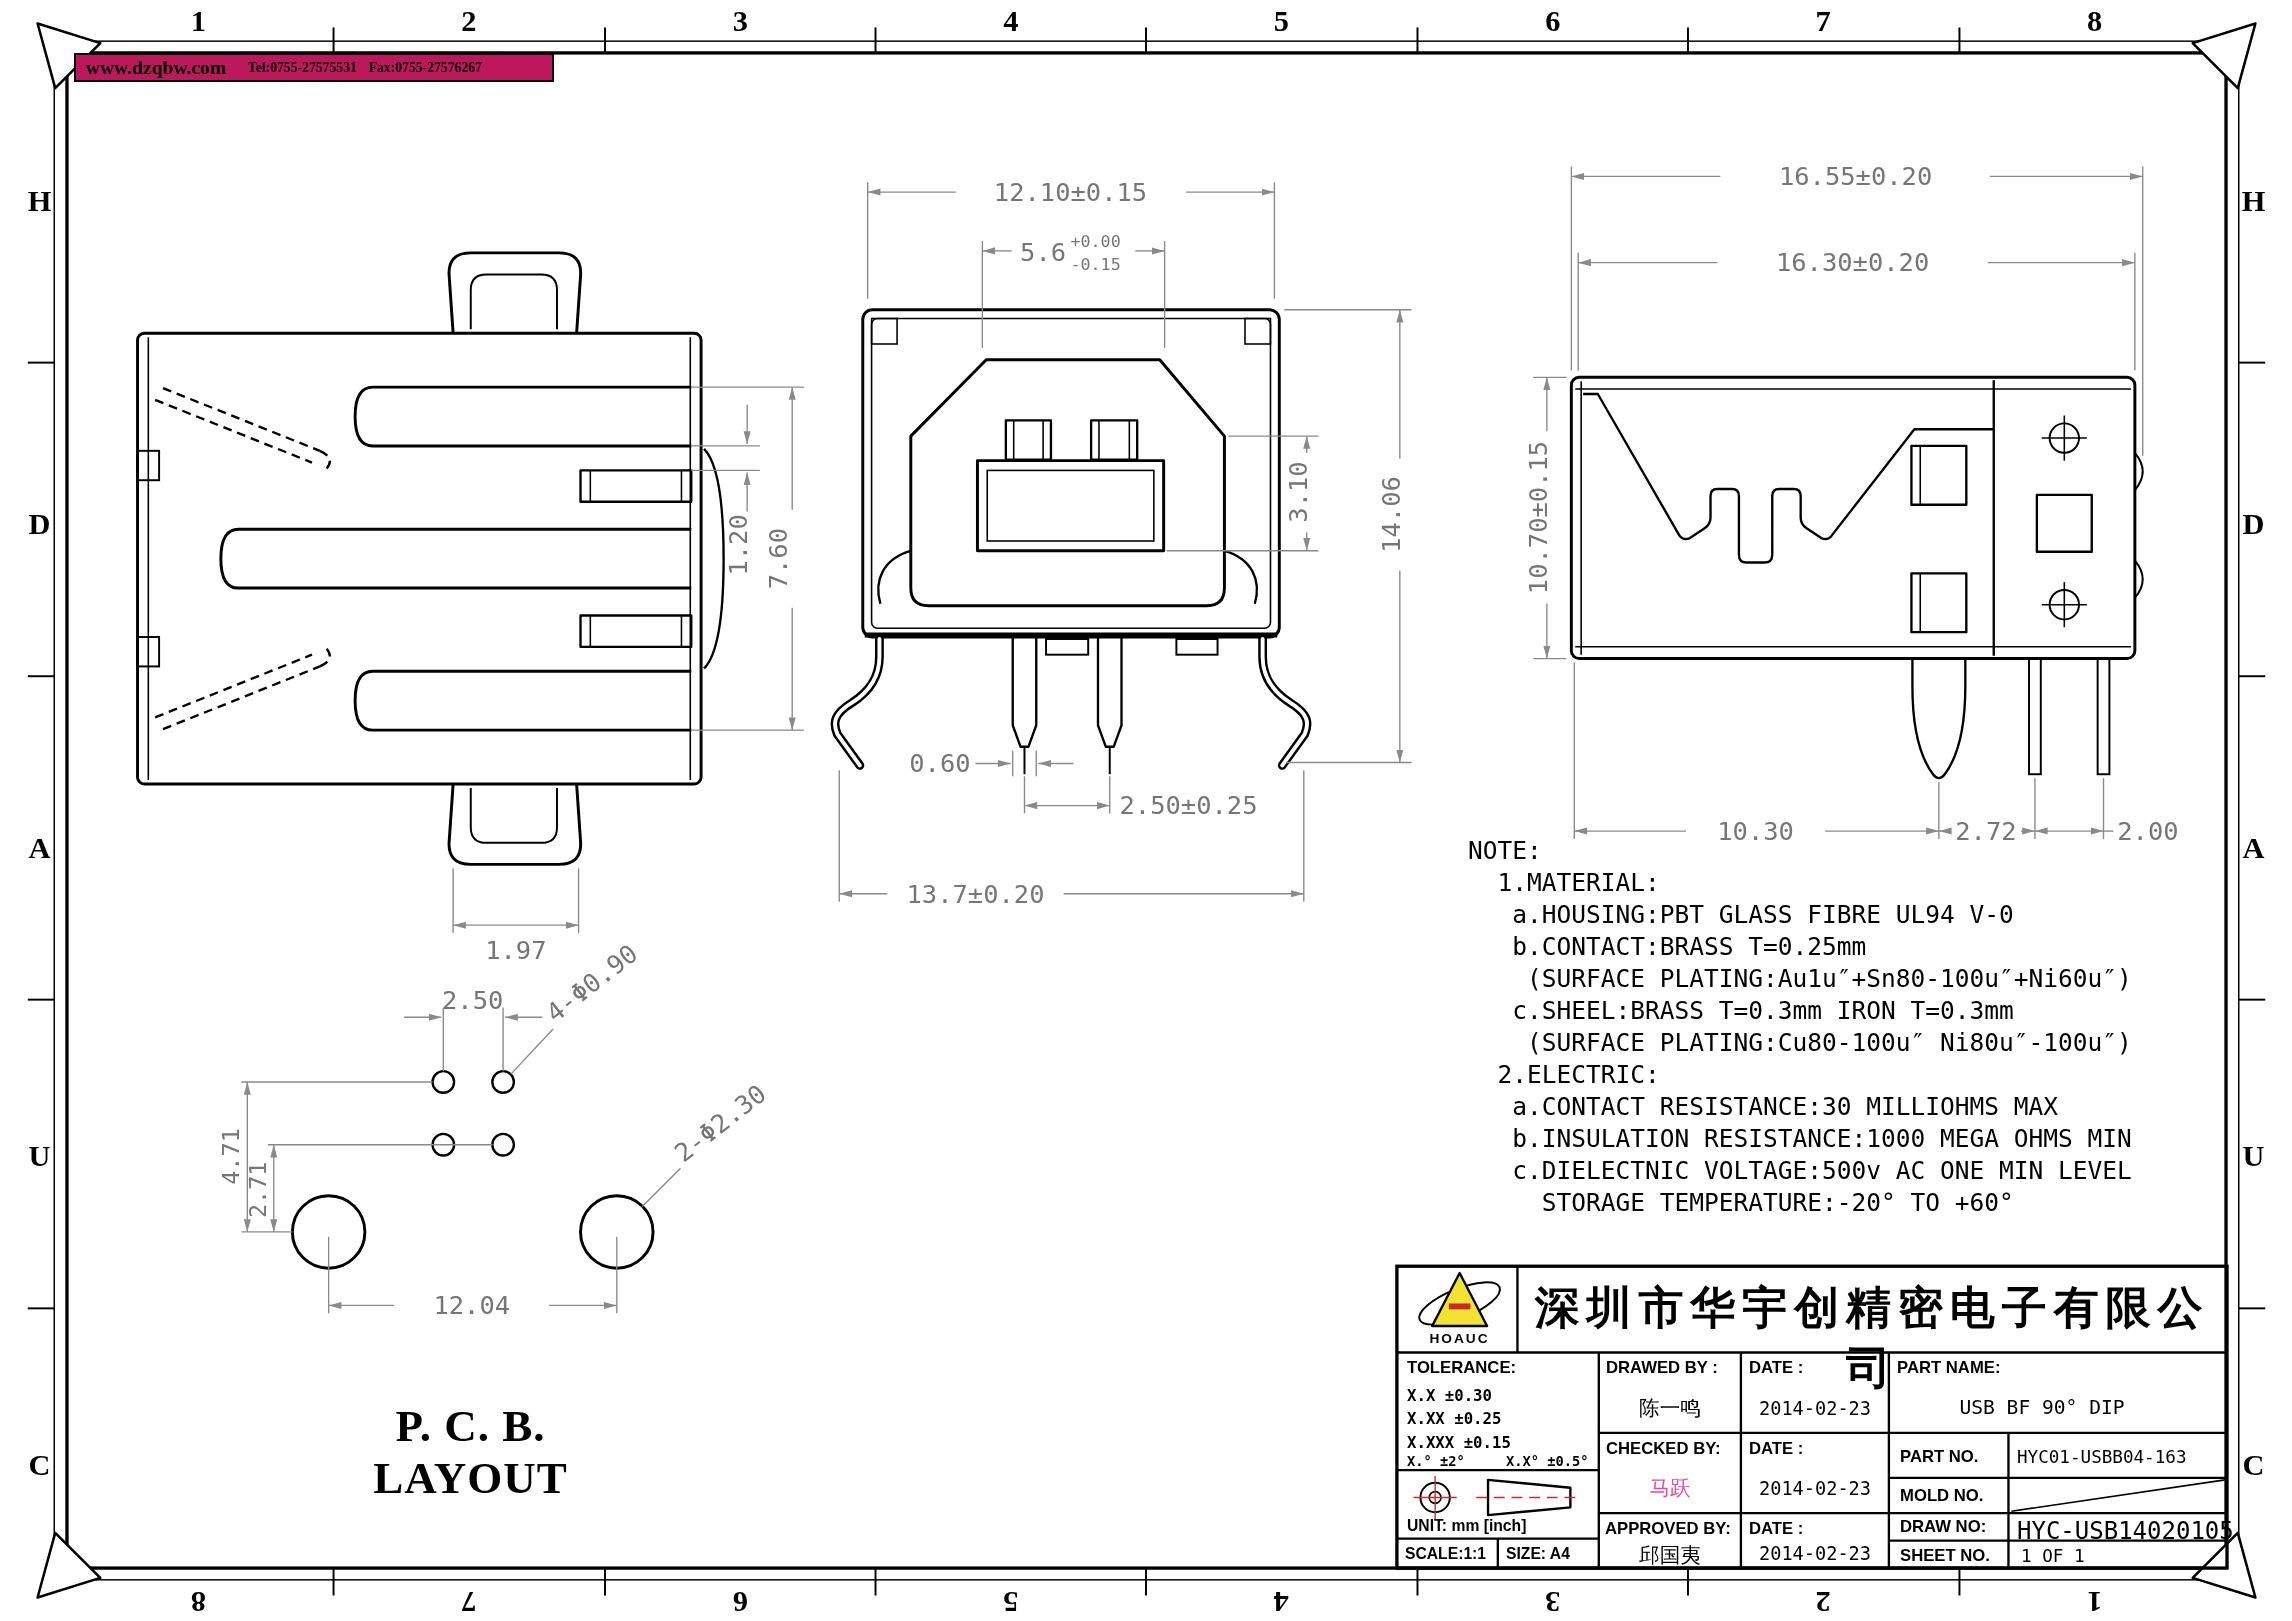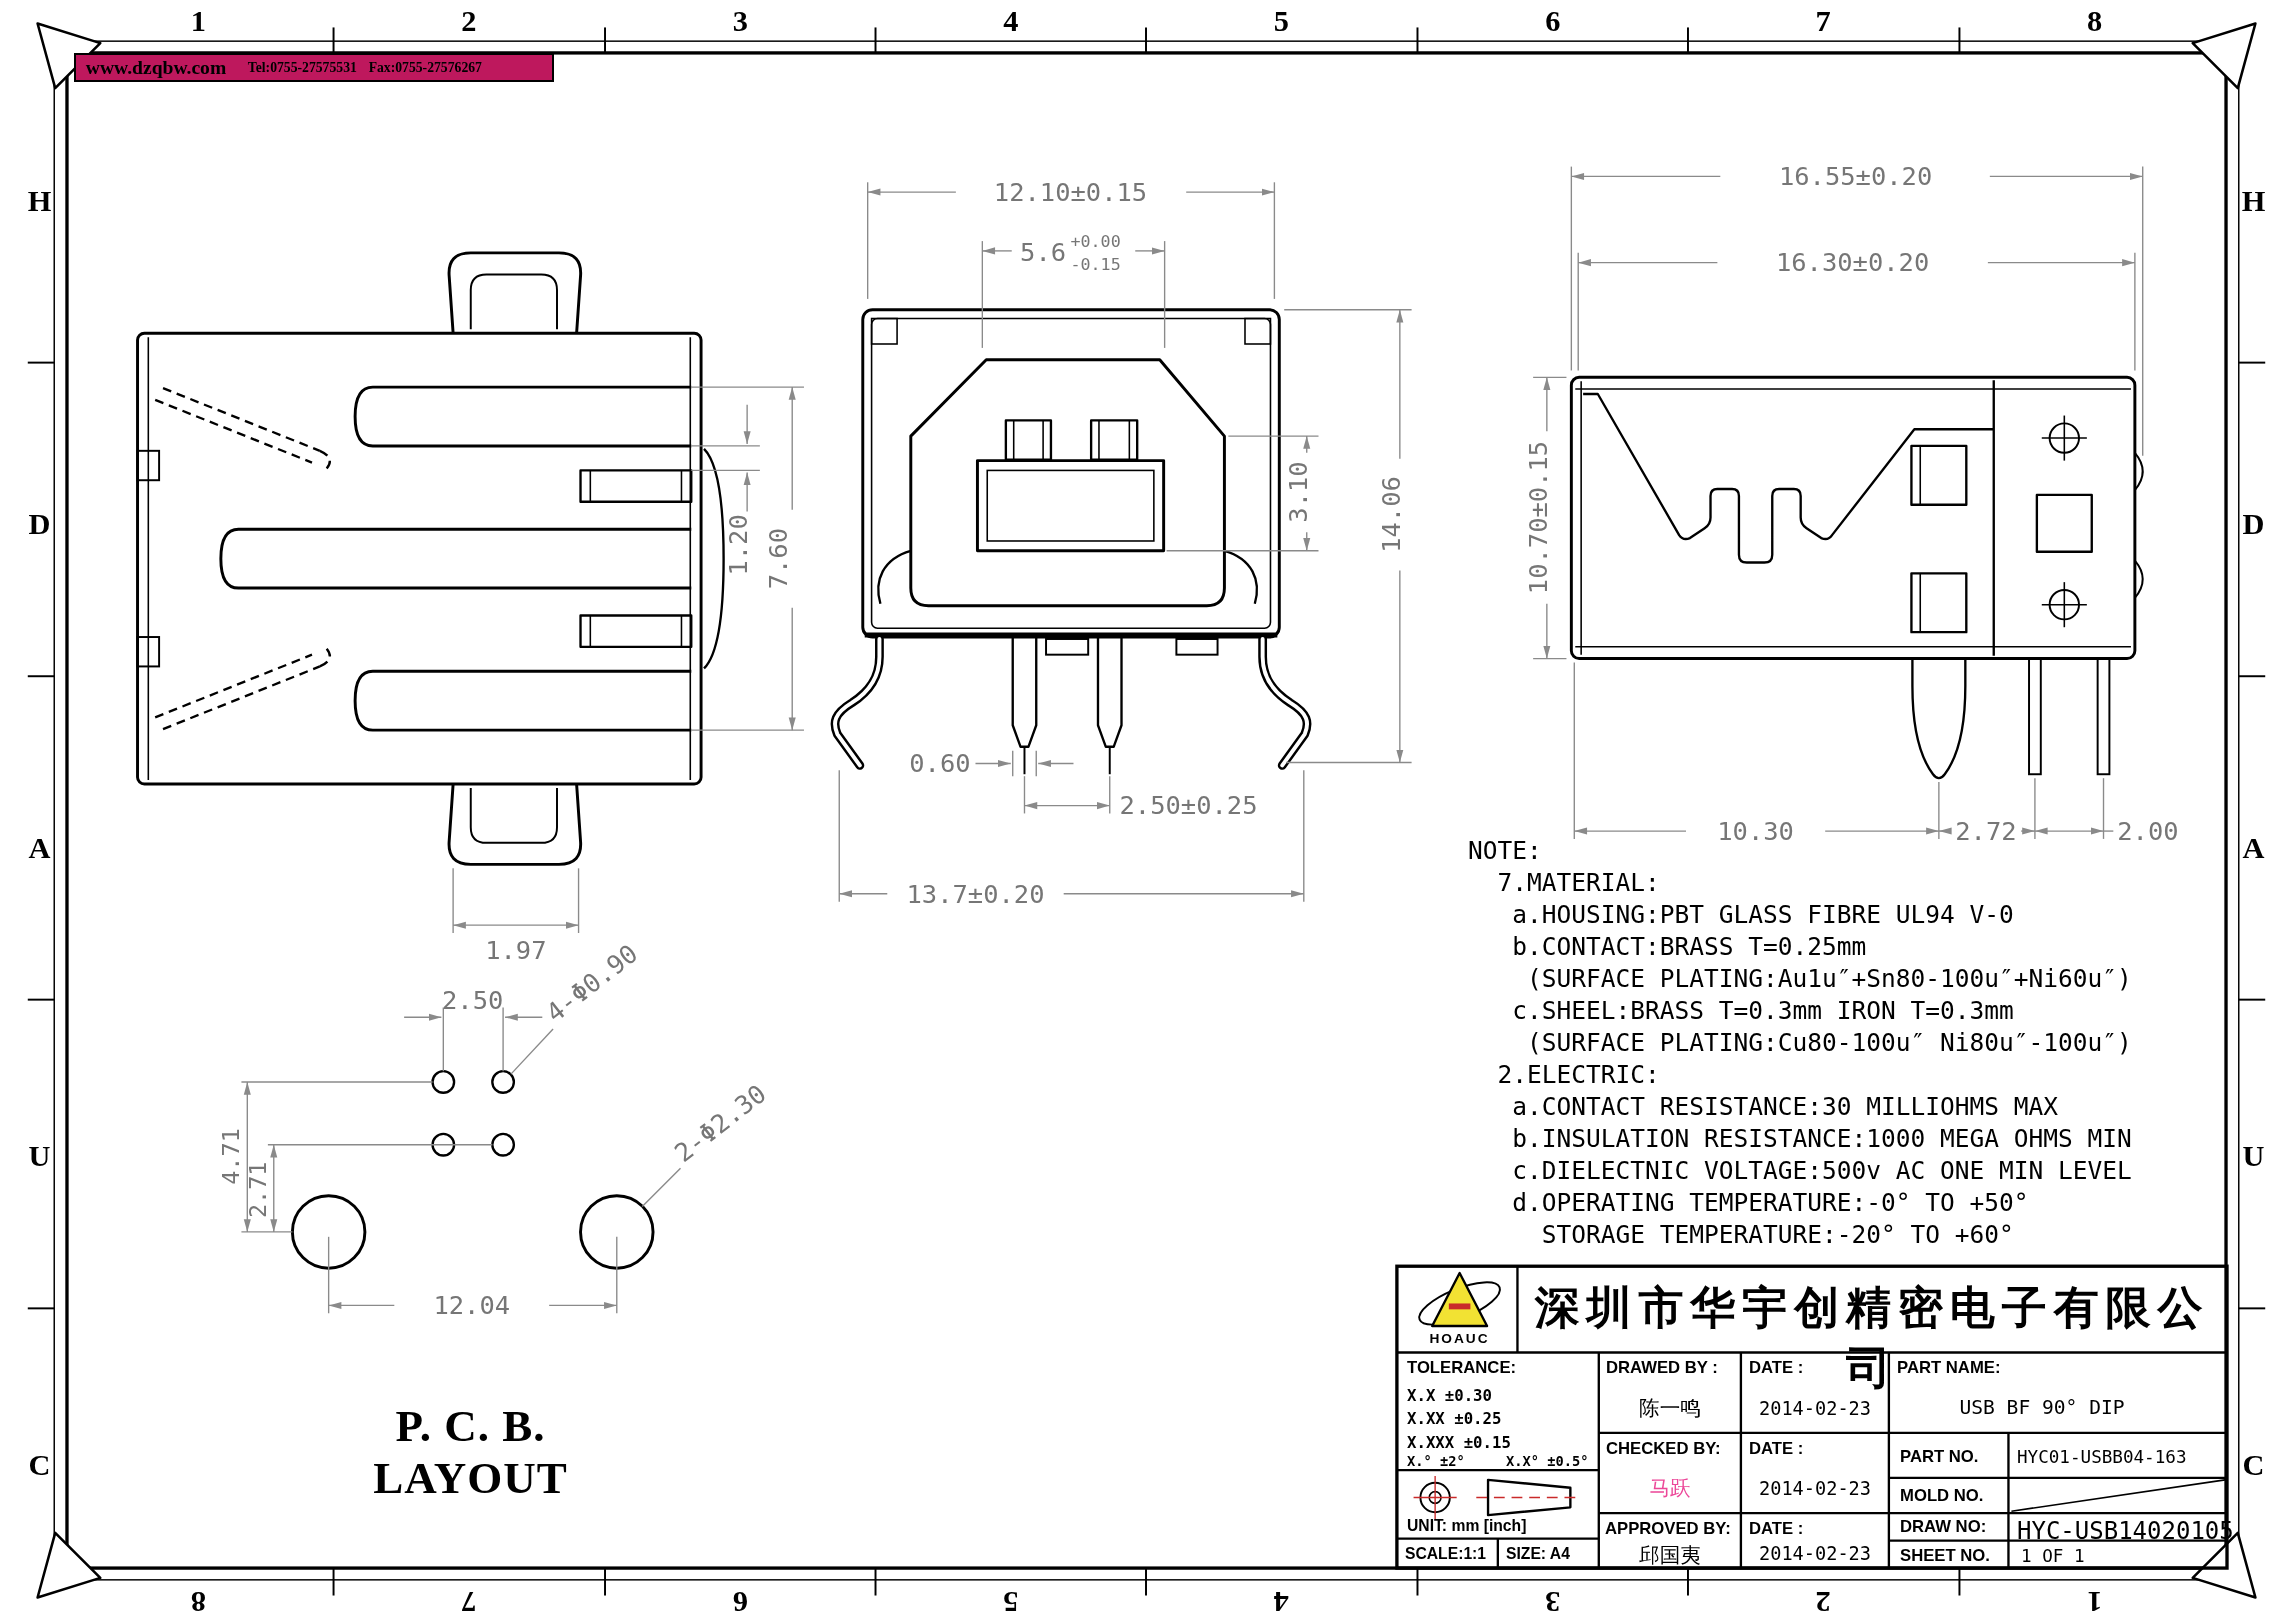--- a/index.html
+++ b/index.html
@@ -348,31 +348,30 @@
 <div style="position:absolute;left:74px;top:53px;width:480px;height:29px;border:2px solid #000;
             display:flex;align-items:center;background:#be185d;box-sizing:border-box;">
   <span style="font:bold 19.6px 'Liberation Serif',serif;margin-left:9.8px;">www.dzqbw.com</span>
   <span style="font:bold 13.7px 'Liberation Serif',serif;margin-left:21.6px;">Tel:0755-27575531</span>
   <span style="font:bold 13.7px 'Liberation Serif',serif;margin-left:11.8px;">Fax:0755-27576267</span>
 </div>
 
 <div style="position:absolute;left:1468px;top:835px;font-family:'DejaVu Sans Mono',monospace;
             font-size:24.5px;line-height:32px;color:#000;">
   <div class="note-line">NOTE:</div>
-  <div class="note-line">  7.MATERIAL:</div>
+  <div class="note-line">  1.MATERIAL:</div>
   <div class="note-line">   a.HOUSING:PBT GLASS FIBRE UL94 V-0</div>
   <div class="note-line">   b.CONTACT:BRASS T=0.25mm</div>
   <div class="note-line">    (SURFACE PLATING:Au1u″+Sn80-100u″+Ni60u″)</div>
   <div class="note-line">   c.SHEEL:BRASS T=0.3mm IRON T=0.3mm</div>
   <div class="note-line">    (SURFACE PLATING:Cu80-100u″ Ni80u″-100u″)</div>
   <div class="note-line">  2.ELECTRIC:</div>
   <div class="note-line">   a.CONTACT RESISTANCE:30 MILLIOHMS MAX</div>
   <div class="note-line">   b.INSULATION RESISTANCE:1000 MEGA OHMS MIN</div>
   <div class="note-line">   c.DIELECTNIC VOLTAGE:500v AC ONE MIN LEVEL</div>
-  <div class="note-line">   d.OPERATING TEMPERATURE:-0° TO +50°</div>
   <div class="note-line">     STORAGE TEMPERATURE:-20° TO +60°</div>
 </div>
 
 <div style="position:absolute;left:304px;top:1400px;width:333px;text-align:center;
             font:bold 45px 'Liberation Serif',serif;letter-spacing:1px;color:#000;">P. C. B. LAYOUT</div>
 
 <div style="position:absolute;left:1517px;top:1278px;width:710px;text-align:center;
             font-weight:bold;font-size:45px;letter-spacing:6.9px;color:#000;">深圳市华宇创精密电子有限公司</div>
 <div style="position:absolute;left:1418px;top:1331px;width:83px;text-align:center;
             font-weight:bold;font-size:13.7px;letter-spacing:2px;color:#000;">HOAUC</div>

